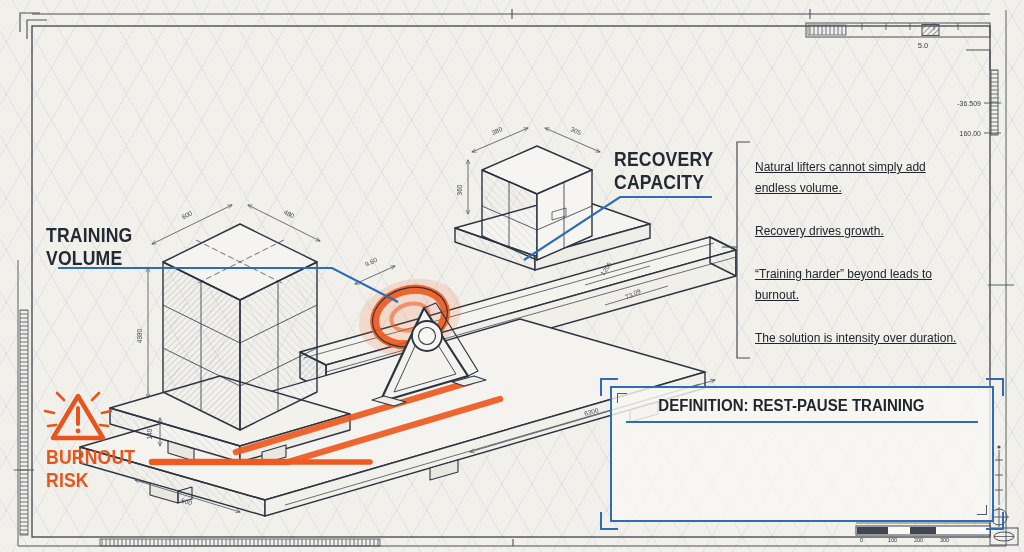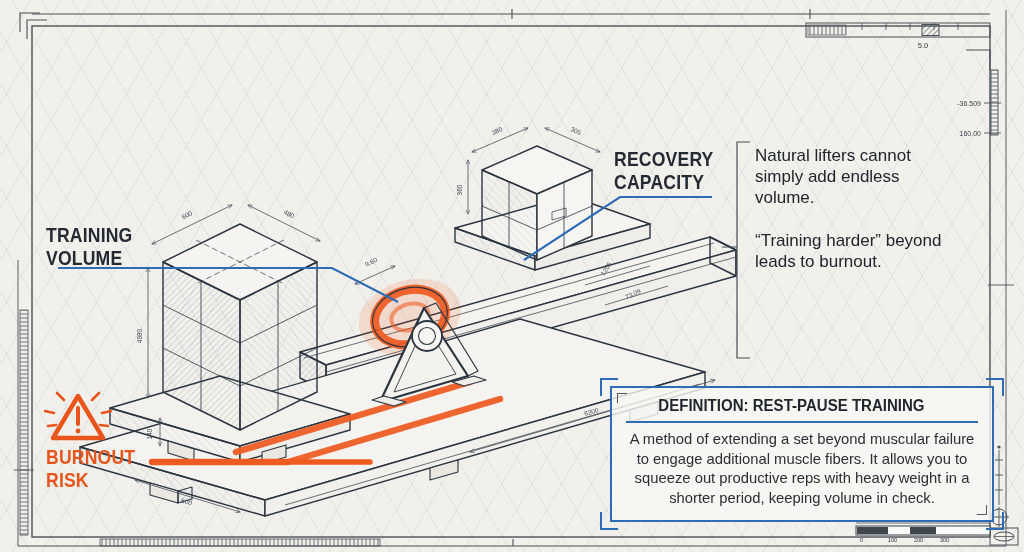--- a/index.html
+++ b/index.html
@@ -20,21 +20,21 @@
     transform:scaleX(.85);transform-origin:left top;white-space:nowrap;
   }
   .subtitle{
     font-size:23px;font-weight:600;color:#3a414b;letter-spacing:-.3px;
     transform:scaleX(.93);transform-origin:left top;white-space:nowrap;
   }
   .callout{font-size:20px;font-weight:800;line-height:23px;color:#232a33;
     transform:scaleX(.88);transform-origin:left top;letter-spacing:.2px;}
   .callout.orange{color:#e8551c;}
   .keypoints{width:208px;}
-  .keypoints p{margin:4px 0 22px 0;font-size:17px;line-height:21px;color:#20262e;}
+  .keypoints p{margin:16px 0 22px 0;font-size:12px;line-height:21px;color:#20262e;text-decoration:underline;}
   .defbox{
     left:610px;top:386px;width:384px;height:136px;box-sizing:border-box;
     border:2px solid #2e6db6;background:rgba(248,247,243,.82);
     padding:9px 14px 20px 14px;
     text-align:center;
   }
   .defbox .dtitle{font-size:16px;font-weight:800;color:#1f252c;
     transform:scaleX(.94);transform-origin:left top;white-space:nowrap;}
   .defbox .drule{height:2px;background:#2e6db6;margin:6px 0 7px 0;}
   .defbox .dbody{font-size:14.8px;line-height:19.5px;color:#2a2f36;}
@@ -254,28 +254,29 @@
     <div>CAPACITY</div>
   </div>
 
   <div class="txt callout orange" style="left:46px;top:446px;">
     <div>BURNOUT</div>
     <div>RISK</div>
   </div>
 
   <div class="txt keypoints" style="left:755px;top:141px;">
     <p>Natural lifters cannot simply add endless volume.</p>
+    <p>Recovery drives growth.</p>
     <p>“Training harder” beyond leads to burnout.</p>
+    <p>The solution is intensity over duration.</p>
   </div>
 
   <div class="abs defbox txt">
     <span class="bk tl" style="left:-12px;top:-10px;"></span>
     <span class="bk tr" style="right:-12px;top:-10px;"></span>
     <span class="bk bl" style="left:-12px;bottom:-10px;"></span>
     <span class="bk br" style="right:-12px;bottom:-10px;"></span>
     <span class="mk tl" style="left:5px;top:5px;"></span>
     <span class="mk br" style="right:5px;bottom:5px;"></span>
     <div class="dtitle">DEFINITION: REST-PAUSE TRAINING</div>
     <div class="drule"></div>
-    <div class="dbody">A method of extending a set beyond muscular failure to engage additional muscle fibers. It allows you to squeeze out productive reps with heavy weight in a shorter period, keeping volume in check.</div>
   </div>
 
 </div>
 
 </body></html>

